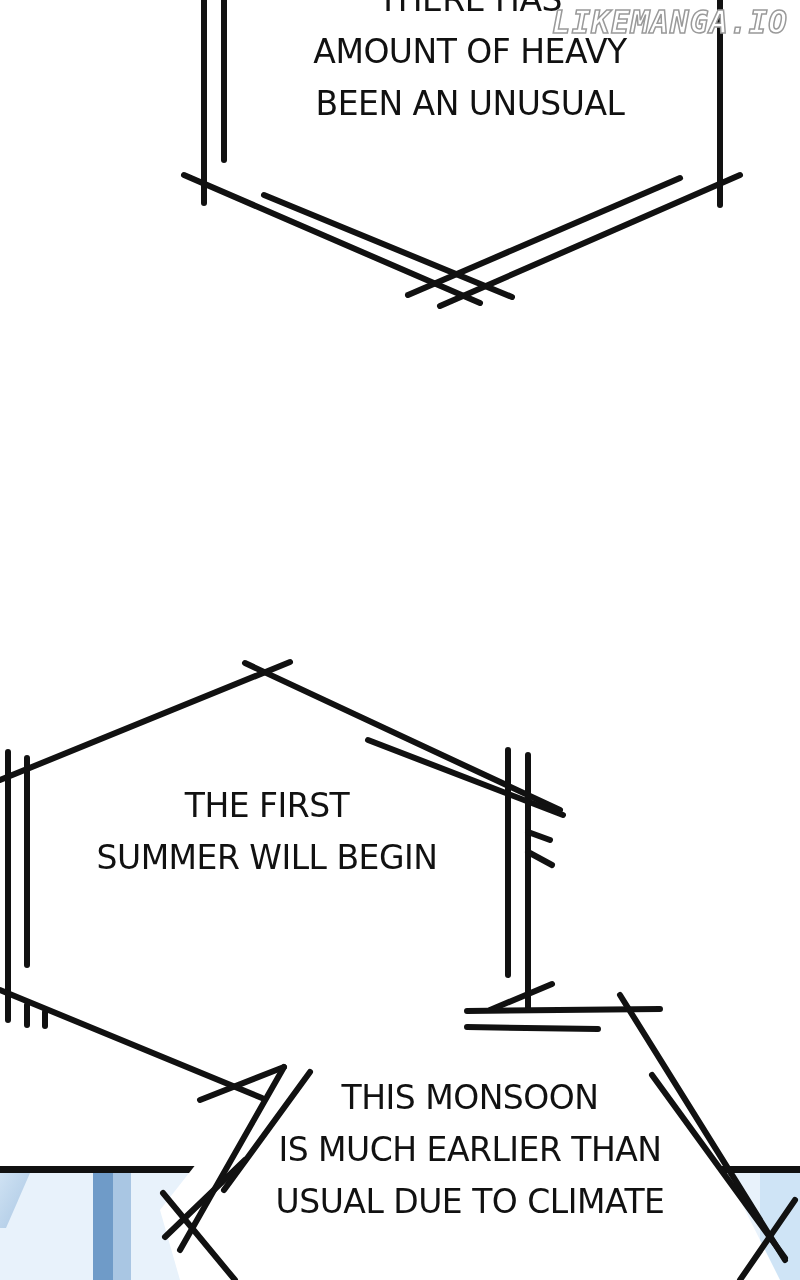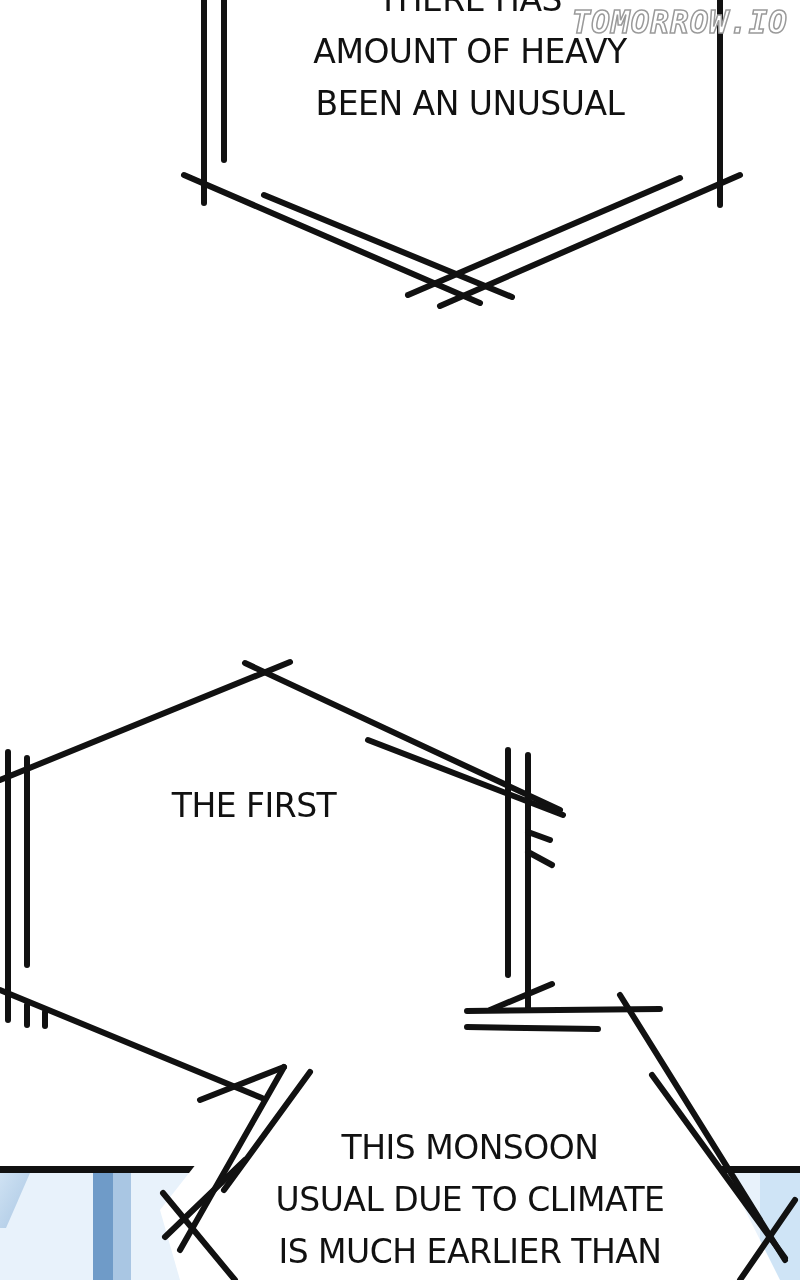--- a/index.html
+++ b/index.html
@@ -67,23 +67,24 @@
     <line class="stroke" x1="795" y1="1200" x2="740" y2="1280"></line>
   </g>
 </svg>
 
 <div class="text-block" style="left:290px;top:-26px;width:360px;">
   <div>THERE HAS</div>
   <div>AMOUNT OF HEAVY</div>
   <div>BEEN AN UNUSUAL</div>
 </div>
 
-<div class="text-block" style="left:64px;top:780px;width:380px;">
+<div class="text-block" style="left:77px;top:780px;width:380px;">
   <div>THE FIRST</div>
+  <div>SUMMER WILL BEGIN</div>
 </div>
 
-<div class="text-block" style="left:250px;top:1122px;width:440px;">
+<div class="text-block" style="left:250px;top:1072px;width:440px;">
   <div>THIS MONSOON</div>
+  <div>IS MUCH EARLIER THAN</div>
   <div>USUAL DUE TO CLIMATE</div>
-  <div>IS MUCH EARLIER THAN</div>
 </div>
 
-<div class="watermark">TOMORROW.IO</div>
+<div class="watermark">LIKEMANGA.IO</div>
 
 </body></html>

